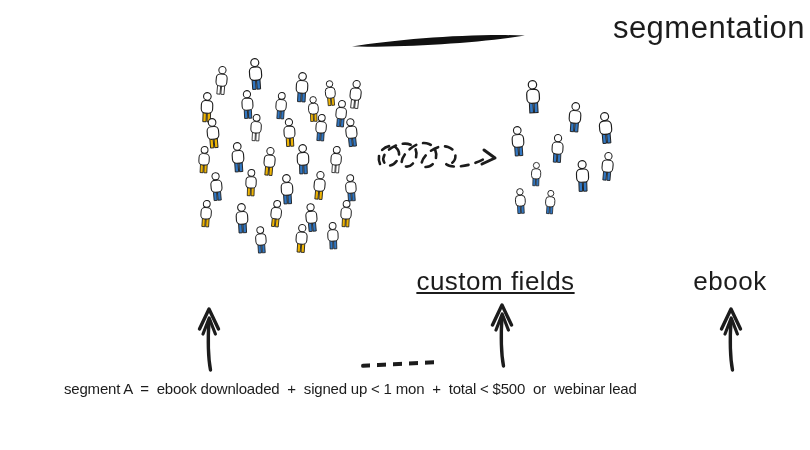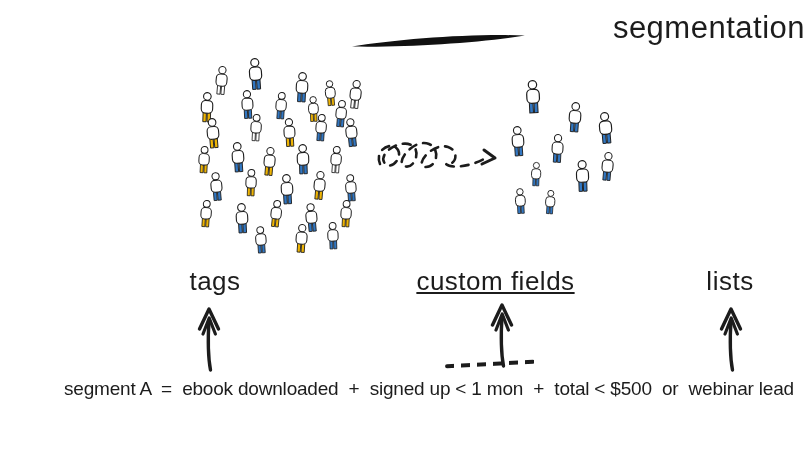--- a/index.html
+++ b/index.html
@@ -15,21 +15,21 @@
   .scene{position:absolute;left:0;top:0;width:810px;height:450px;}
   .label{
     position:absolute;top:266px;height:34px;text-align:center;
     font-size:26px;letter-spacing:0.5px;color:var(--ink,#1c1c1c);
   }
   .label-tags{left:150px;width:130px;}
   .label-custom{left:398px;width:195px;text-decoration:underline;}
   .label-lists{left:665px;width:130px;}
   .formula{
     position:absolute;left:64px;top:374px;width:740px;line-height:30px;
-    font-size:19px;letter-spacing:-0.2px;white-space:pre;color:var(--ink,#1c1c1c);
+    font-size:15px;letter-spacing:-0.2px;white-space:pre;color:var(--ink,#1c1c1c);
   }
   .formula .hl{position:relative;display:inline-block;}
   .formula .hl::before{
     content:"";position:absolute;left:-10px;right:-12px;top:-12px;height:4px;
     background:repeating-linear-gradient(90deg,var(--ink,#1c1c1c) 0 9px,transparent 9px 16px);
     transform:rotate(-3deg);border-radius:2px;
   }
   .stroke{fill:none;stroke:var(--ink,#1c1c1c);stroke-linecap:round;stroke-linejoin:round;}
 </style>
 </head>
@@ -331,19 +331,18 @@
       <use href="#up-arrow-shape"></use>
     </g>
     <g transform="translate(502,304)">
       <use href="#up-arrow-shape"></use>
     </g>
     <g transform="translate(731,308)">
       <use href="#up-arrow-shape"></use>
     </g>
   </svg>
 
-  <div class="label label-tags">tags</div>
   <div class="label label-custom">custom fields</div>
-  <div class="label label-lists">lists</div>
+  <div class="label label-lists">ebook</div>
 
   <div class="formula"><span>segment A  =  ebook downloaded  +  signed up </span><span class="hl">&lt; 1 mon</span><span>  +  total &lt; $500  or  webinar lead</span></div>
 
 </div>
 
 </body></html>

